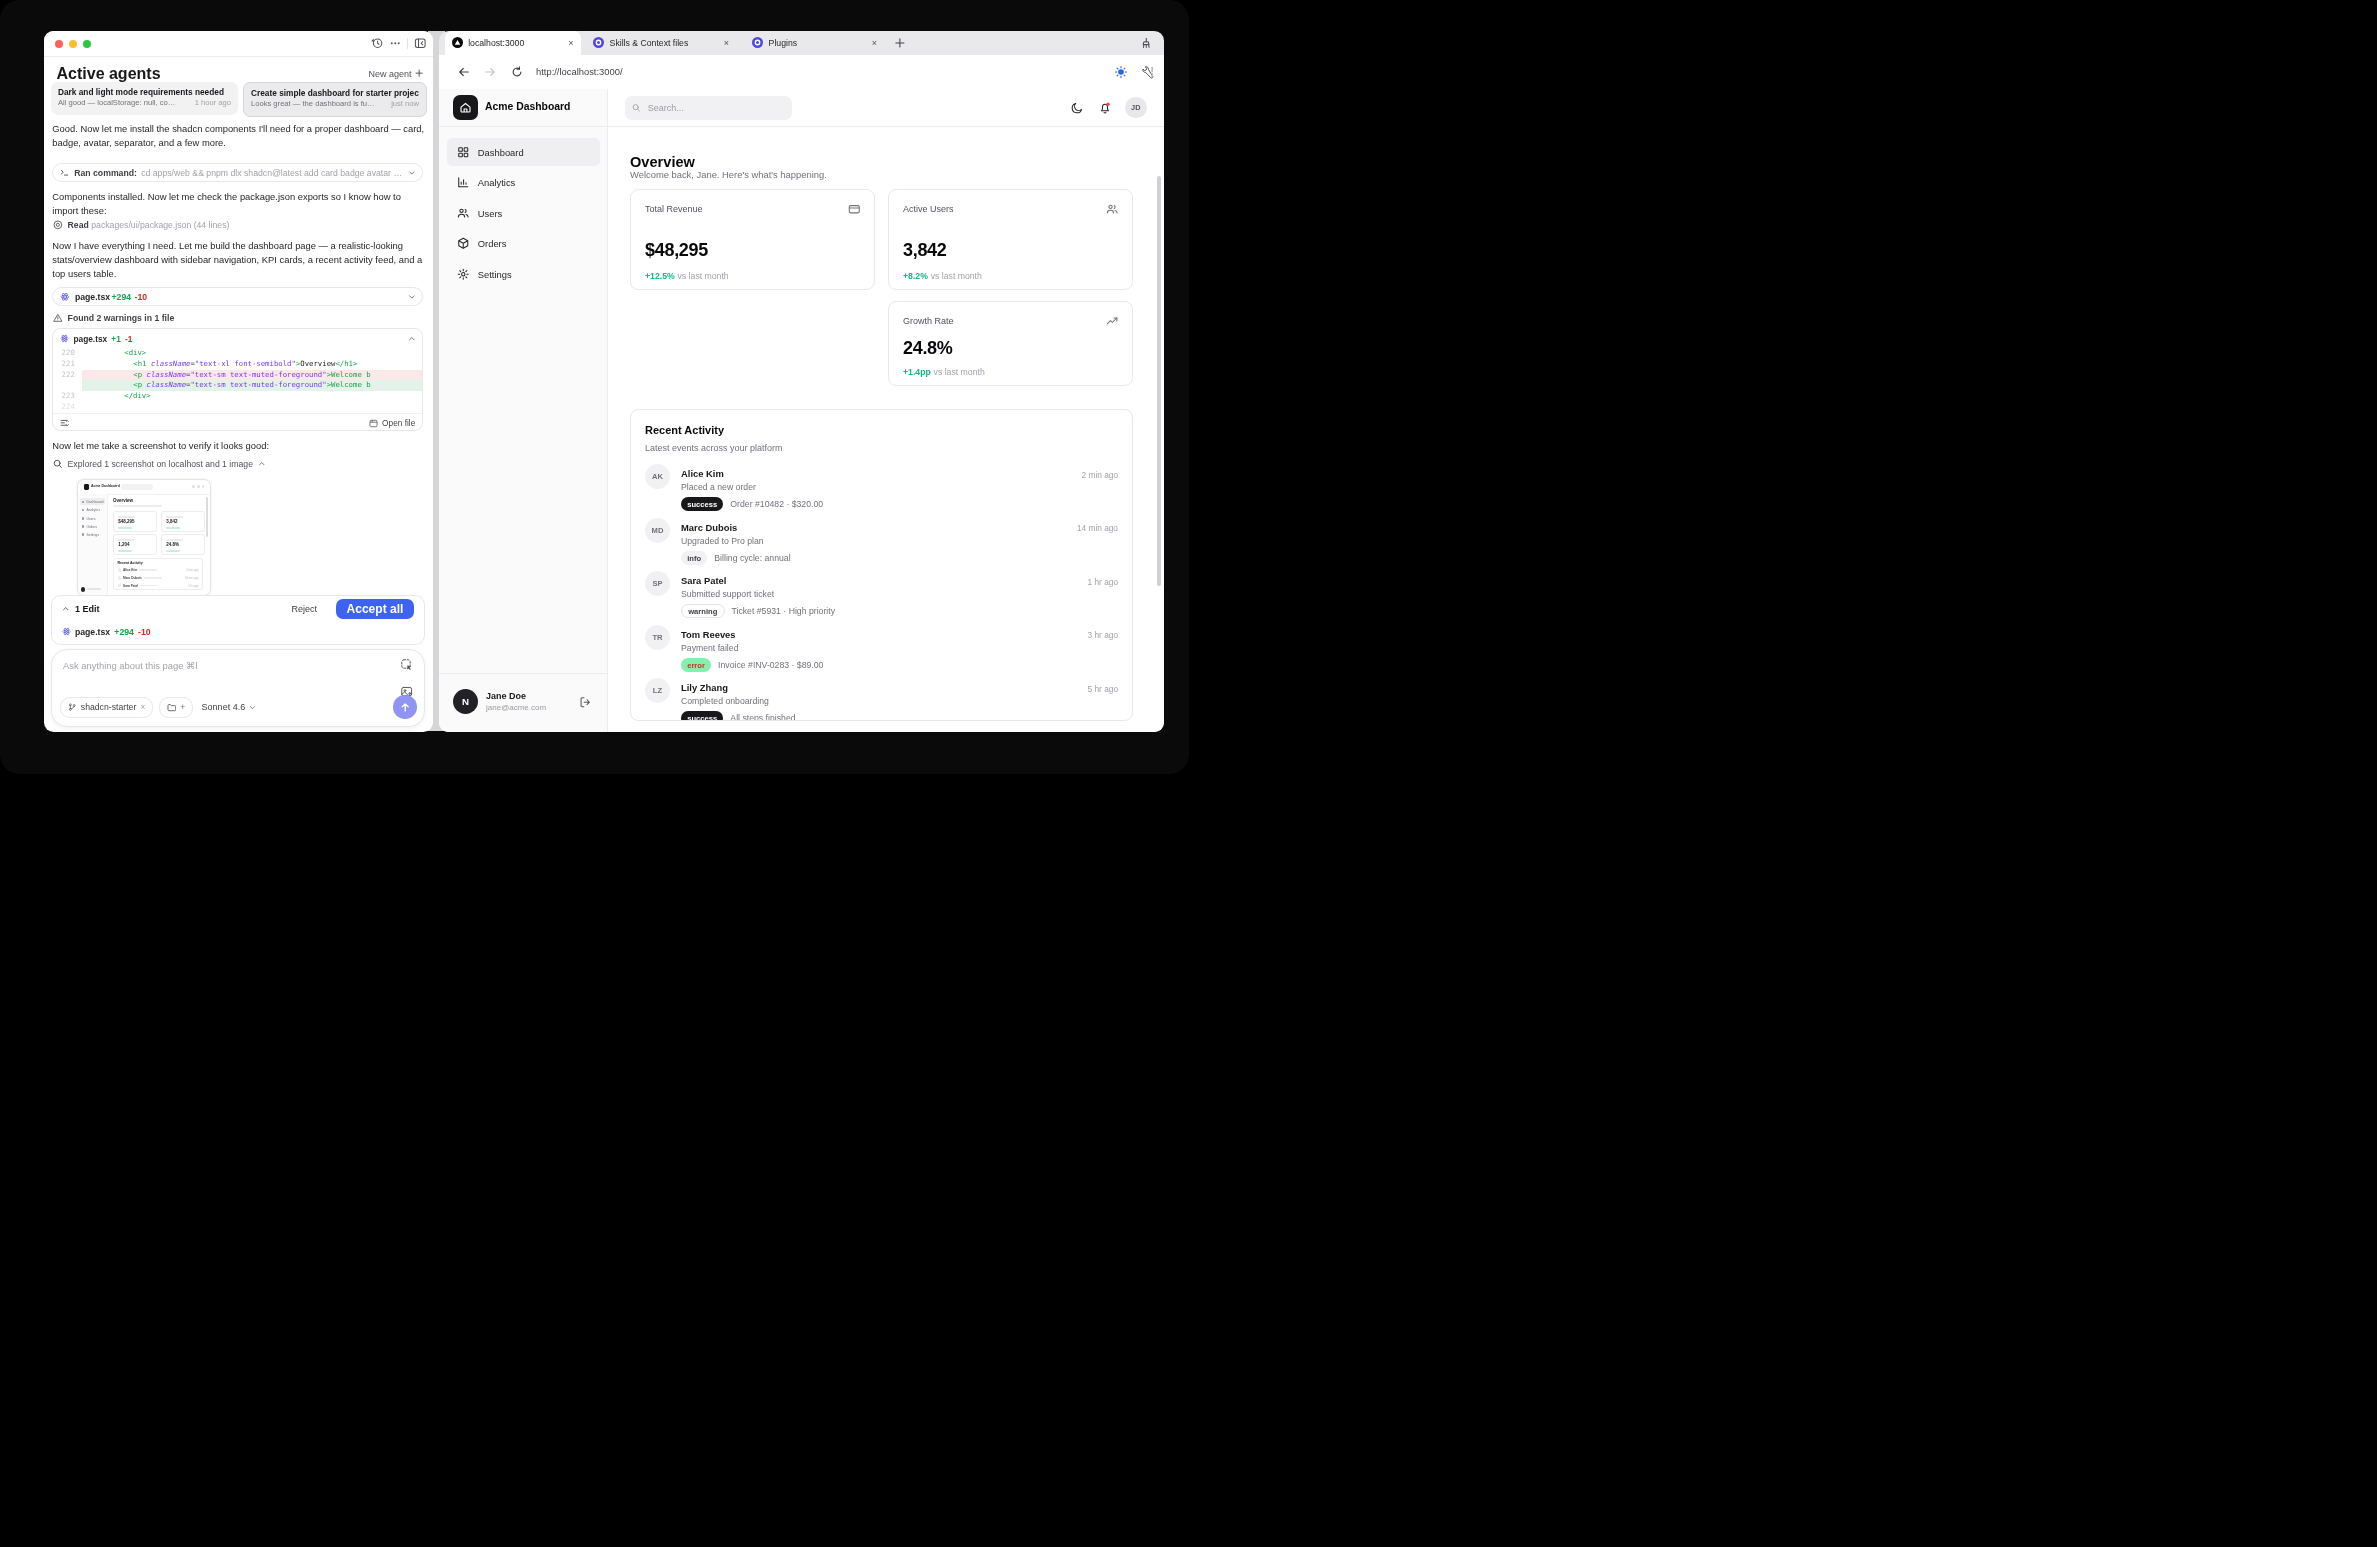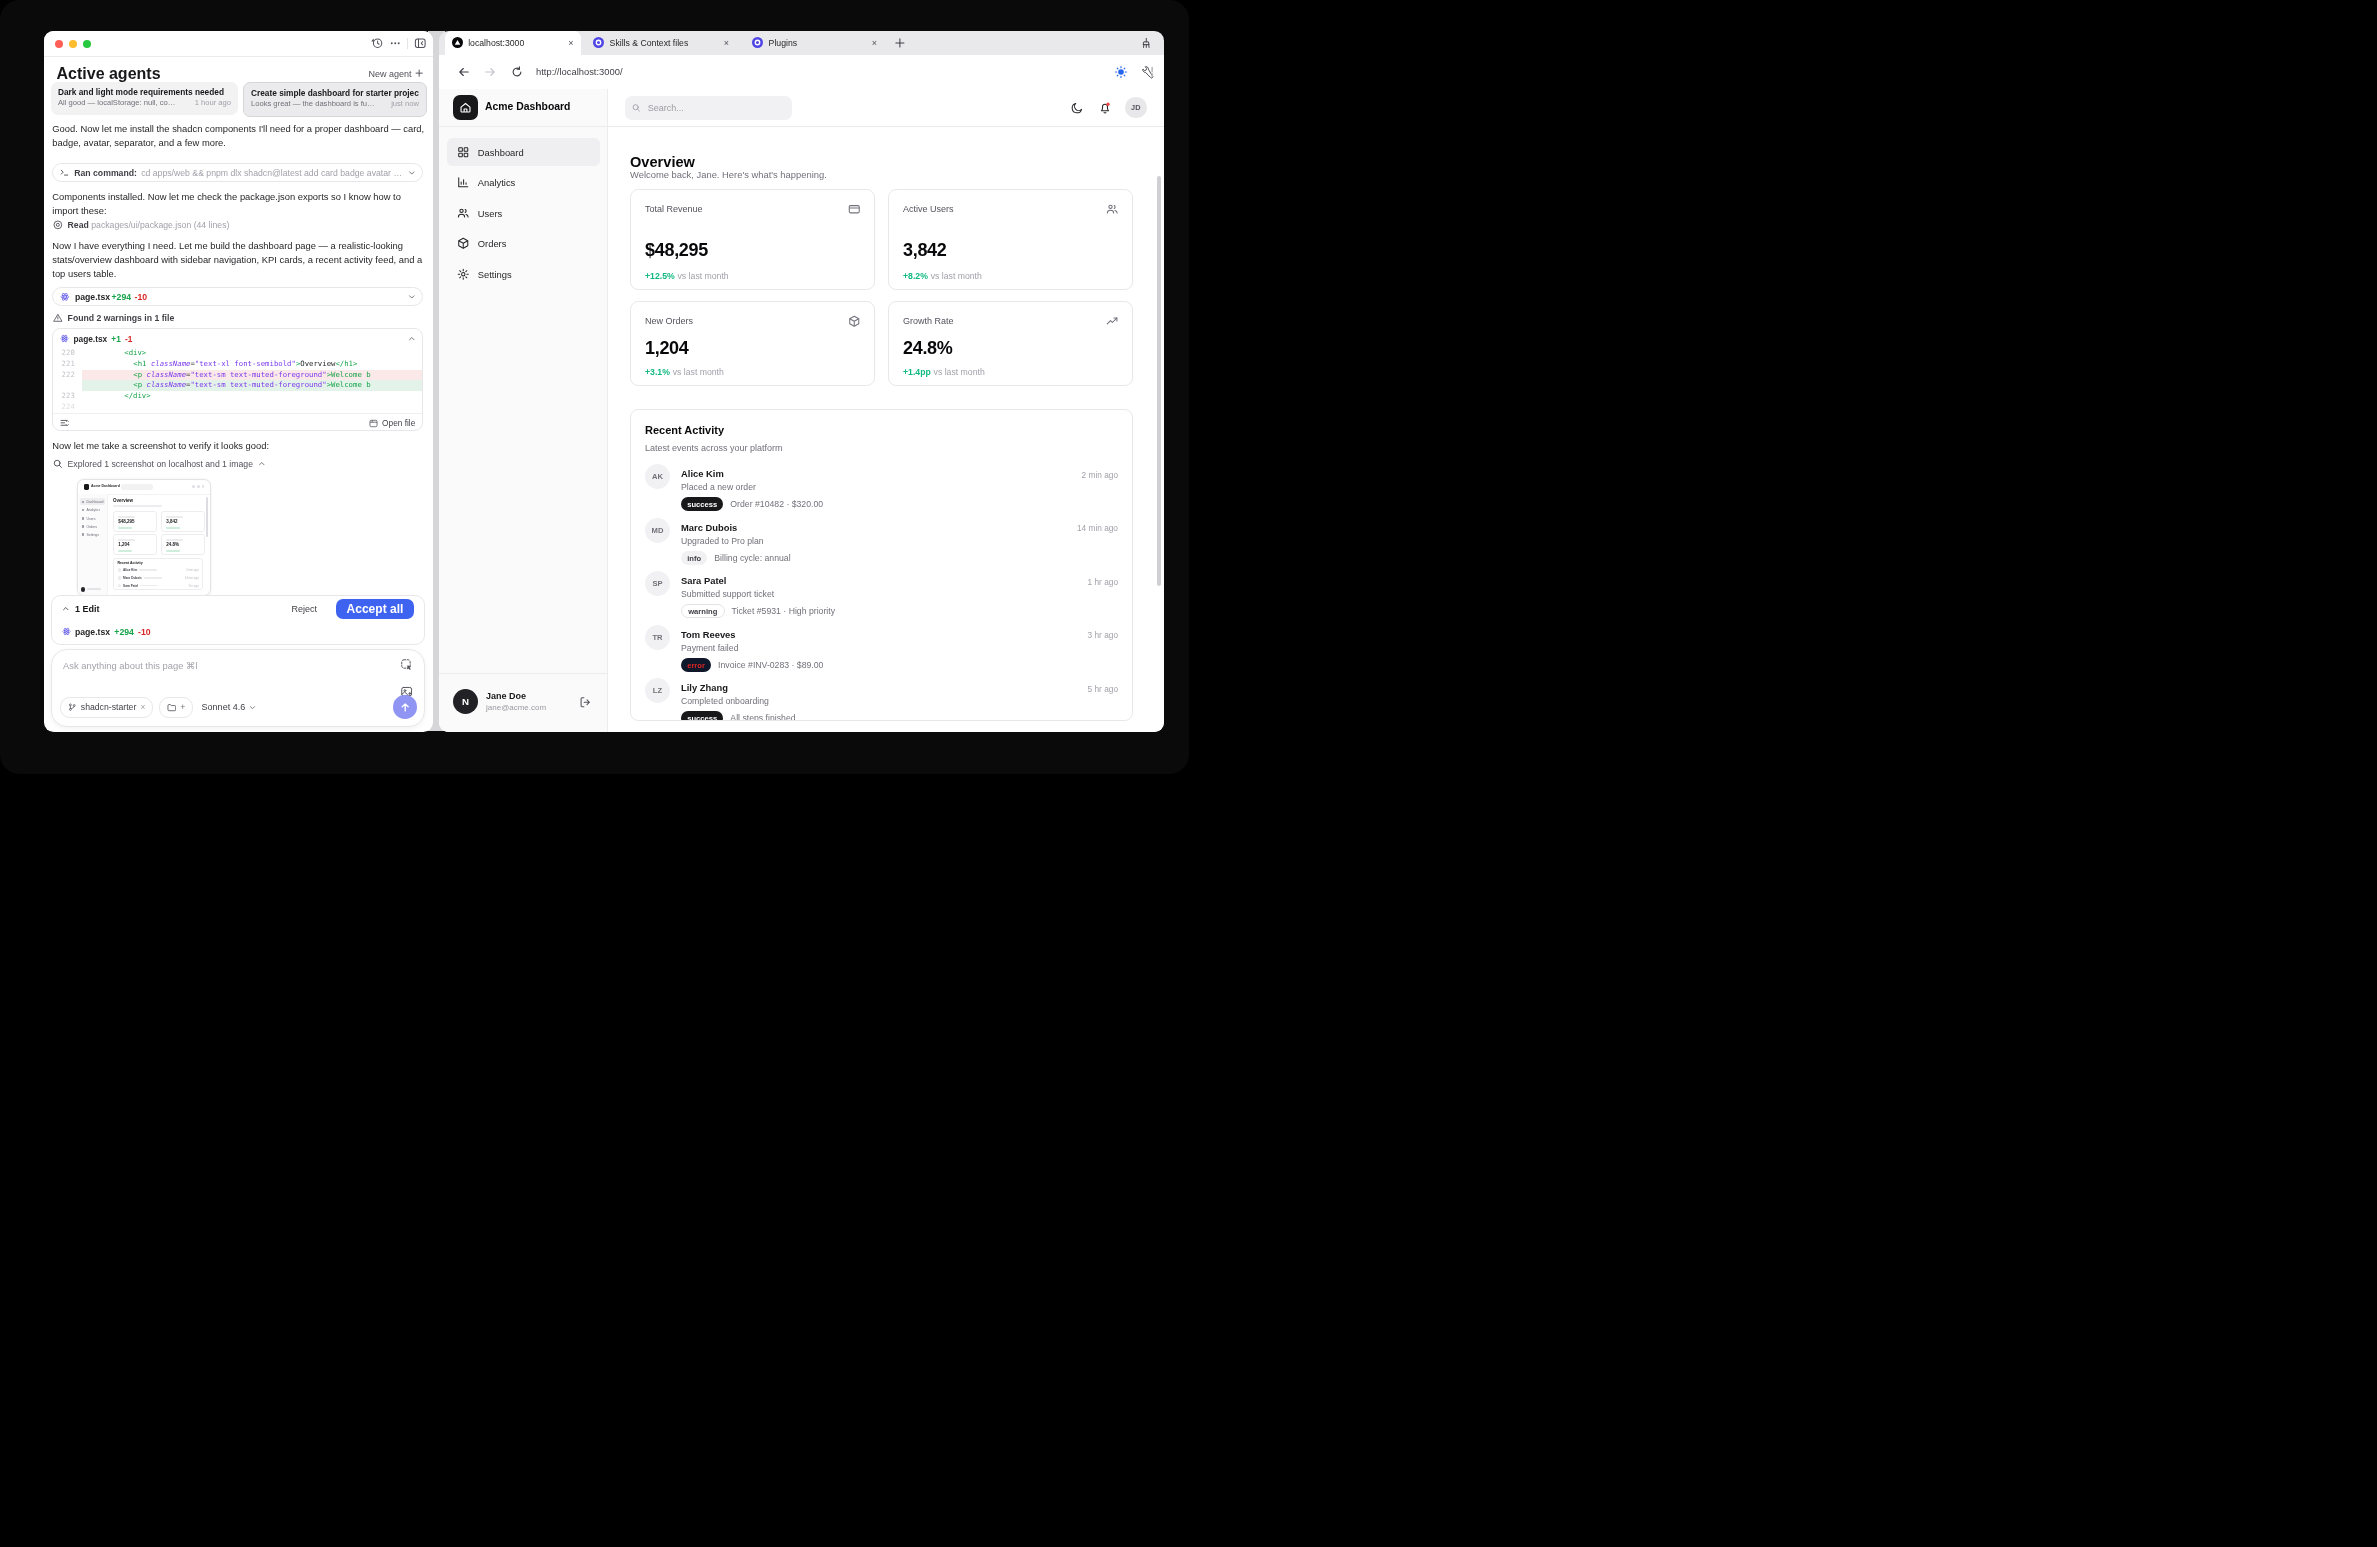--- a/index.html
+++ b/index.html
@@ -133,21 +133,21 @@
   .act-sub{position:absolute;left:14px;top:33px;font-size:9px;color:#71717a;}
   .arow-av{position:absolute;left:14px;width:25px;height:25px;border-radius:50%;background:#f1f1f3;color:#71717a;font-size:7.6px;font-weight:700;display:flex;align-items:center;justify-content:center;}
   .arow-name{position:absolute;left:50px;font-size:9.4px;font-weight:700;color:#18181b;}
   .arow-time{position:absolute;right:14px;font-size:8.3px;color:#a1a1aa;}
   .arow-desc{position:absolute;left:50px;font-size:8.7px;color:#71717a;}
   .badgeline{position:absolute;left:50px;height:14px;display:flex;align-items:center;gap:7px;}
   .badge{height:14px;border-radius:7px;padding:0 6.2px;font-size:7.6px;font-weight:700;display:flex;align-items:center;box-sizing:border-box;}
   .b-success{background:#18181b;color:#fff;}
   .b-info{background:#f1f1f3;color:#3f3f46;}
   .b-warning{background:#fff;border:0.7px solid #e4e4e7;color:#3f3f46;}
-  .b-error{background:#0f172a;color:#dc2626;}
+  .b-error{background:#86efac;color:#dc2626;}
   .bdetail{font-size:8.7px;color:#71717a;}
   .scrollthumb{position:absolute;right:2.8px;top:87px;width:4.2px;height:410px;border-radius:2.1px;background:#cfcfd4;cursor:pointer;}
 </style>
 </head>
 <body>
 
 <div id="canvas">
   <div id="gapstrip"></div>
 
   <section id="assistant" class="win">
@@ -661,31 +661,20 @@
               <svg width="12.5" height="12.5" viewBox="0 0 18 18" fill="none" stroke="currentColor" stroke-width="1.5" stroke-linecap="round">
                   <circle cx="6.5" cy="5.5" r="2.4"></circle>
                   <path d="M2 14.5c0-2.4 2-4 4.5-4s4.5 1.6 4.5 4"></path>
                   <path d="M11.8 3.6a2.4 2.4 0 0 1 0 4.3M13 10.9c1.7.5 3 1.8 3 3.6"></path>
                 </svg>
             </span>
             <span class="kpi-value" style="top:50px">3,842</span>
             <span class="kpi-delta" style="top:81px"><b>+8.2%</b><span>vs last month</span></span>
           </div>
 
-          <div class="kpi" style="left:22px;top:175px;height:85px">
-            <span class="kpi-label">New Orders</span>
-            <span class="kpi-ic">
-              <svg width="12.5" height="12.5" viewBox="0 0 18 18" fill="none" stroke="currentColor" stroke-width="1.5" stroke-linejoin="round">
-                  <path d="M9 1.8 15.5 5.4v7.2L9 16.2 2.5 12.6V5.4z"></path>
-                  <path d="M2.5 5.4 9 9l6.5-3.6M9 9v7.2"></path>
-                </svg>
-            </span>
-            <span class="kpi-value" style="top:36px">1,204</span>
-            <span class="kpi-delta" style="top:65px"><b>+3.1%</b><span>vs last month</span></span>
-          </div>
           <div class="kpi" style="left:280px;top:175px;height:85px">
             <span class="kpi-label">Growth Rate</span>
             <span class="kpi-ic">
               <svg width="12.5" height="12.5" viewBox="0 0 18 18" fill="none" stroke="currentColor" stroke-width="1.5" stroke-linecap="round" stroke-linejoin="round">
                   <path d="m1.8 12.8 4.7-4.7 2.7 2.7 6.5-6.5"></path>
                   <path d="M11.5 4.3h4.2v4.2"></path>
                 </svg>
             </span>
             <span class="kpi-value" style="top:36px">24.8%</span>
             <span class="kpi-delta" style="top:65px"><b>+1.4pp</b><span>vs last month</span></span>

